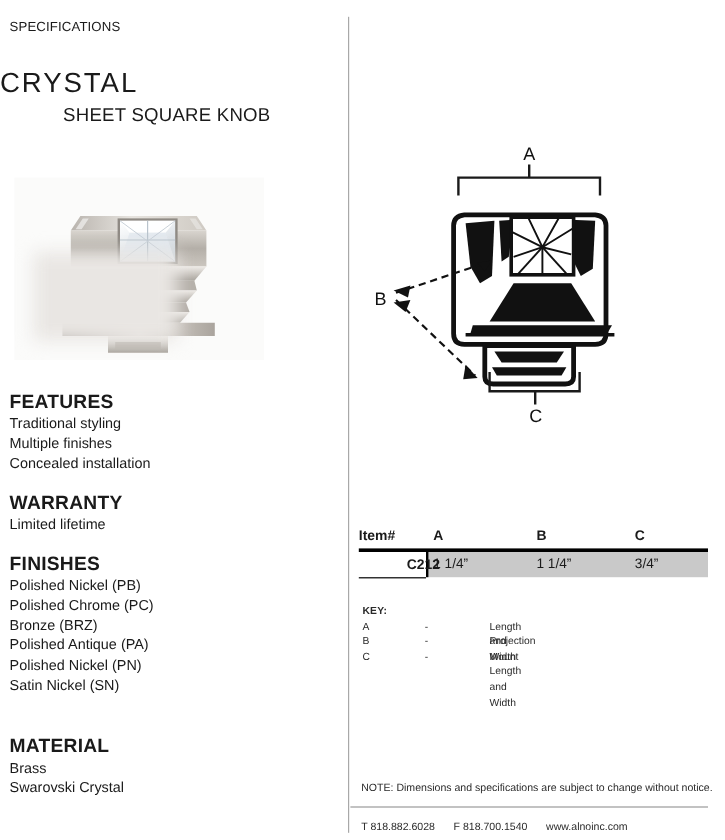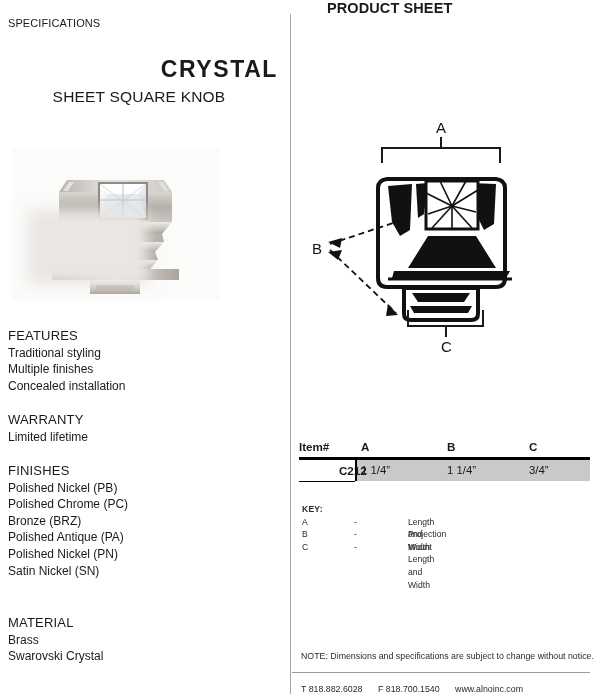--- a/index.html
+++ b/index.html
@@ -47,23 +47,23 @@
     height: 680px;
     background: #a8a8a8;
   }
 
   
   .prod-title {
     position: absolute;
     left: 0;
     top: 56px;
     width: 278px;
-    text-align: right;
+    text-align: left;
     font-size: 23px;
-    font-weight: bold;
+    font-weight: normal;
     letter-spacing: 1.6px;
   }
   .prod-sub {
     position: absolute;
     left: 0;
     top: 88px;
     width: 278px;
     text-align: center;
     font-size: 15.5px;
     letter-spacing: 0.2px;
@@ -91,22 +91,22 @@
 
   
   .sec {
     position: absolute;
     left: 8px;
     font-size: 12.6px;
     line-height: 16.6px;
   }
   .sec h3 {
     margin: 0 0 0 0;
-    font-size: 13px;
-    font-weight: normal;
+    font-size: 16px;
+    font-weight: bold;
     letter-spacing: 0.2px;
   }
   .sec p {
     margin: 0;
     font-size: 12px;
   }
   #sec-features { top: 328px; }
   #sec-warranty { top: 412px; }
   #sec-finishes { top: 463px; }
   #sec-material { top: 615px; }
@@ -216,21 +216,20 @@
   }
   .footer span { margin-right: 13px; margin-top: 40px; }
   .footer .site { margin-right: 0; }
 </style>
 </head>
 <body>
 
 <div class="sheet">
 
   <div class="hdr-specs">SPECIFICATIONS</div>
-  <div class="hdr-product">PRODUCT SHEET</div>
 
   <div class="divider-v"></div>
 
   <div class="prod-title">CRYSTAL</div>
   <div class="prod-sub">SHEET SQUARE KNOB</div>
 
   <div class="photo">
     <div class="photo-shadow"></div>
     <svg width="208" height="152" viewBox="0 0 208 152">
       <defs>

